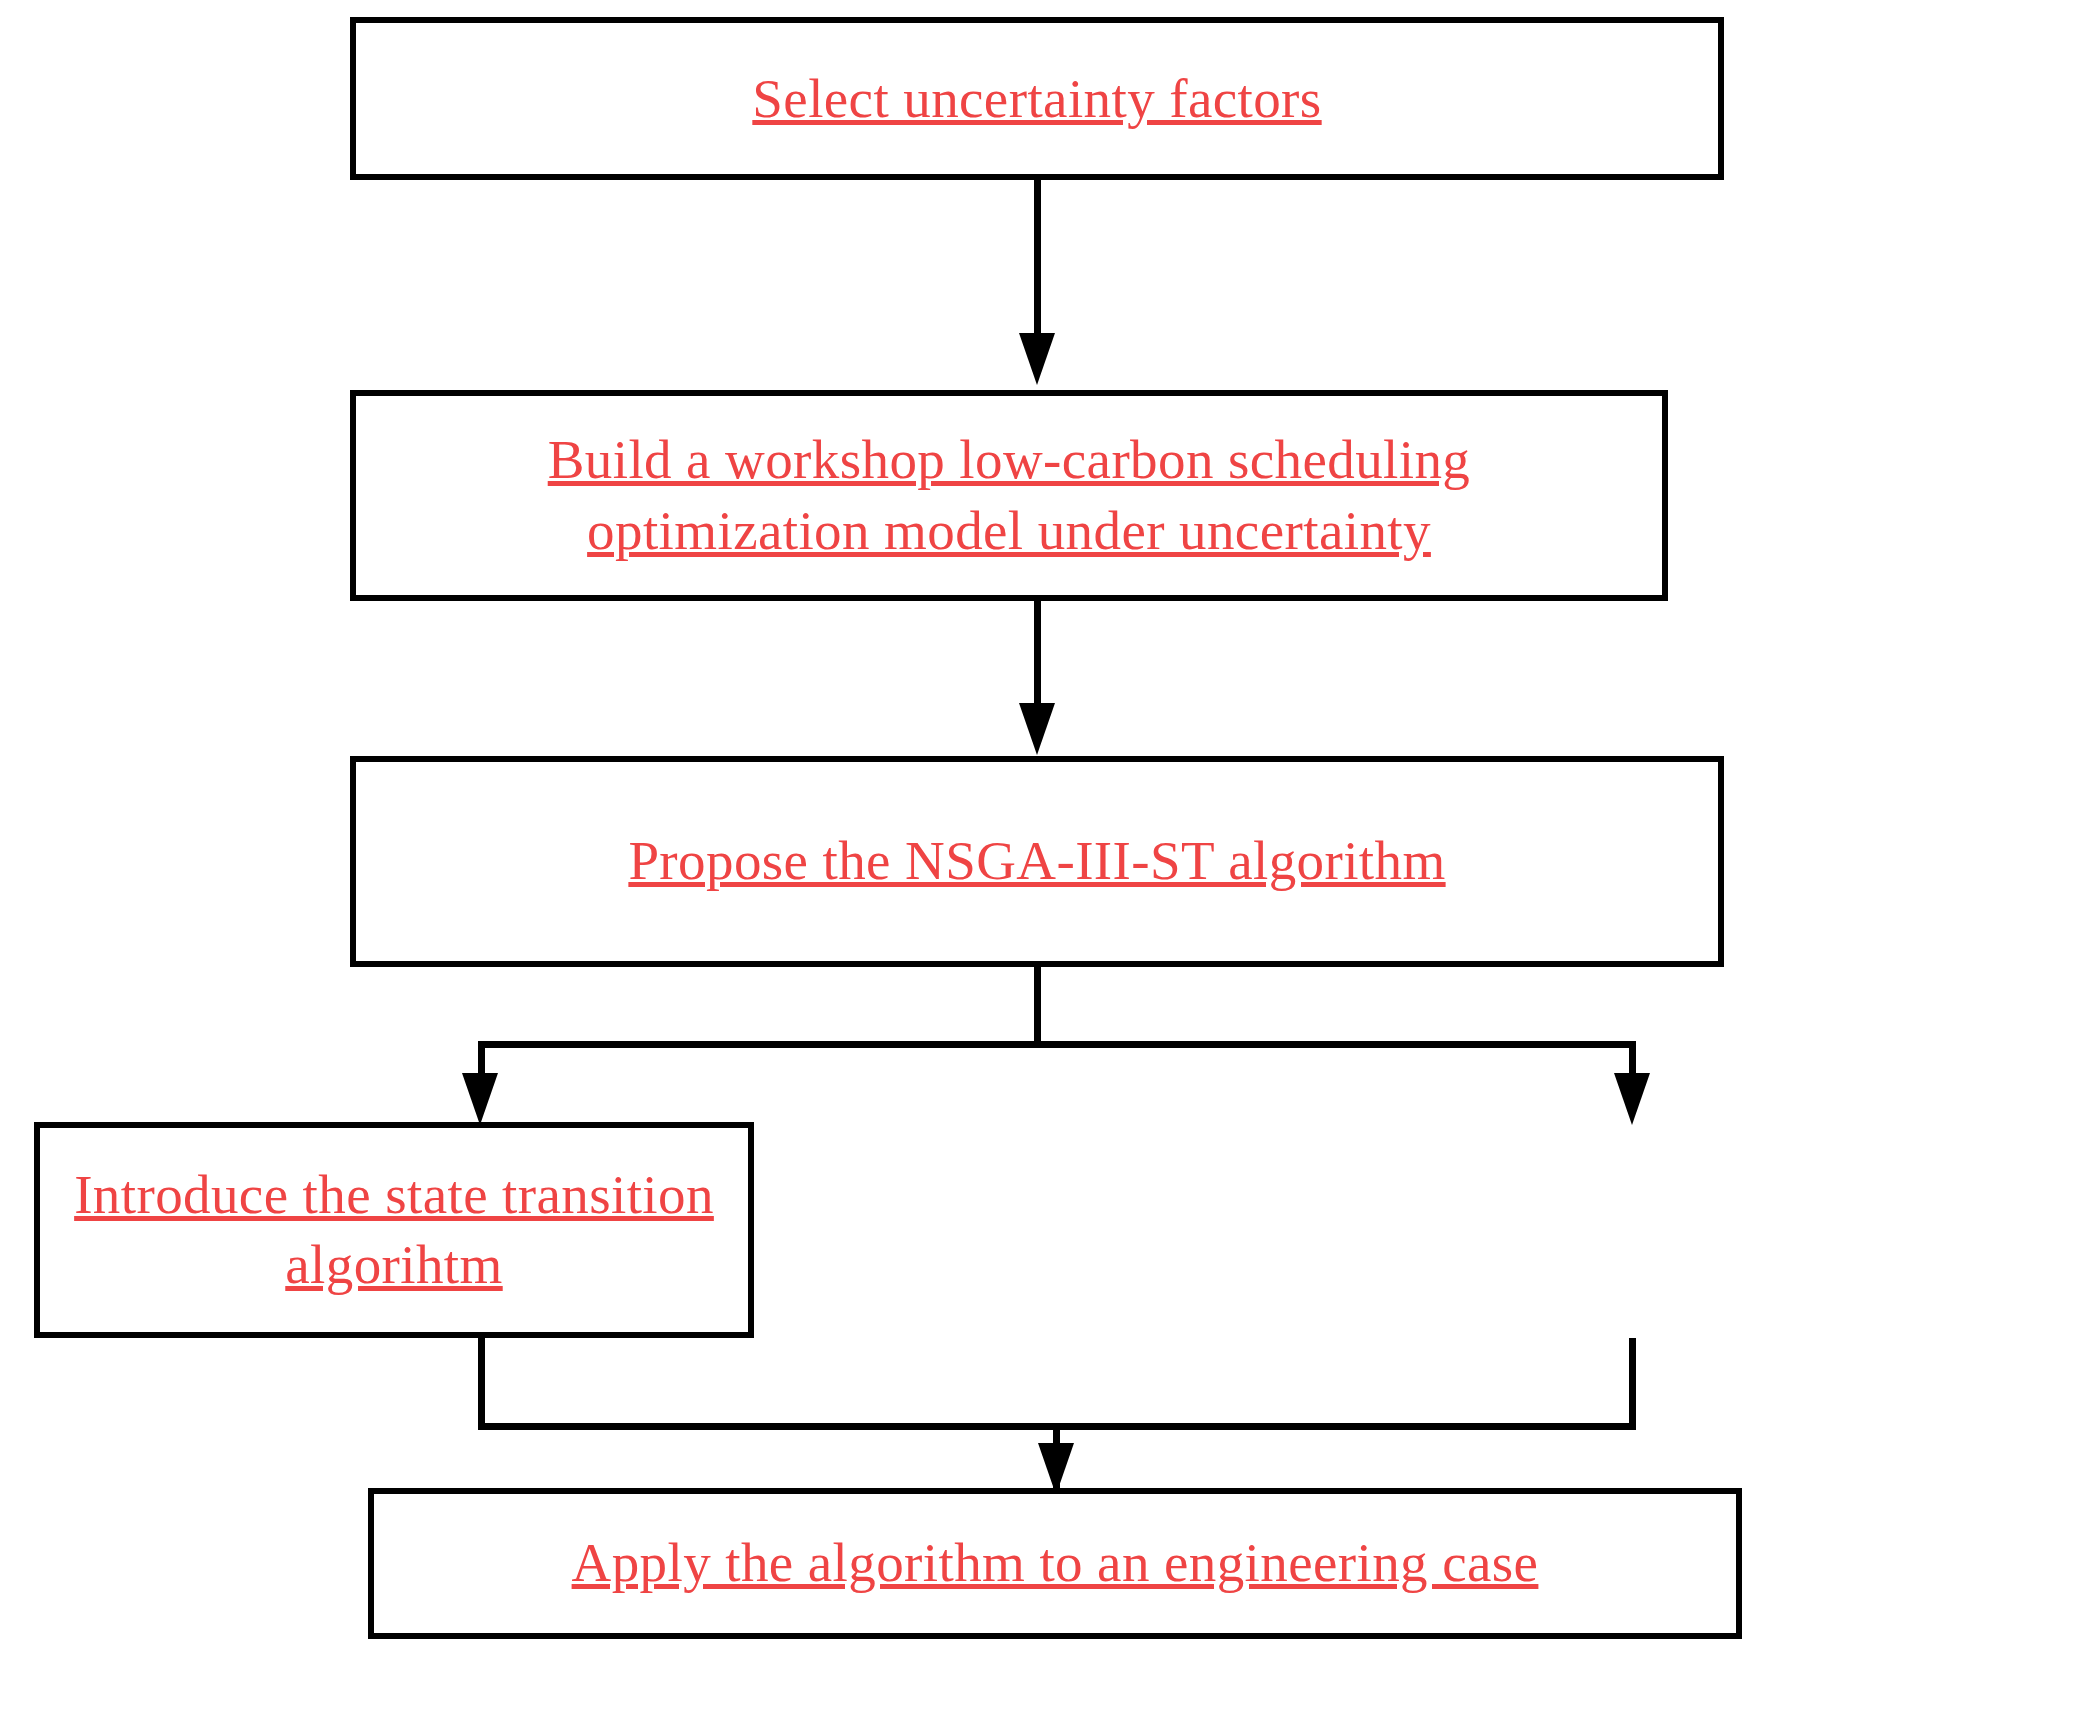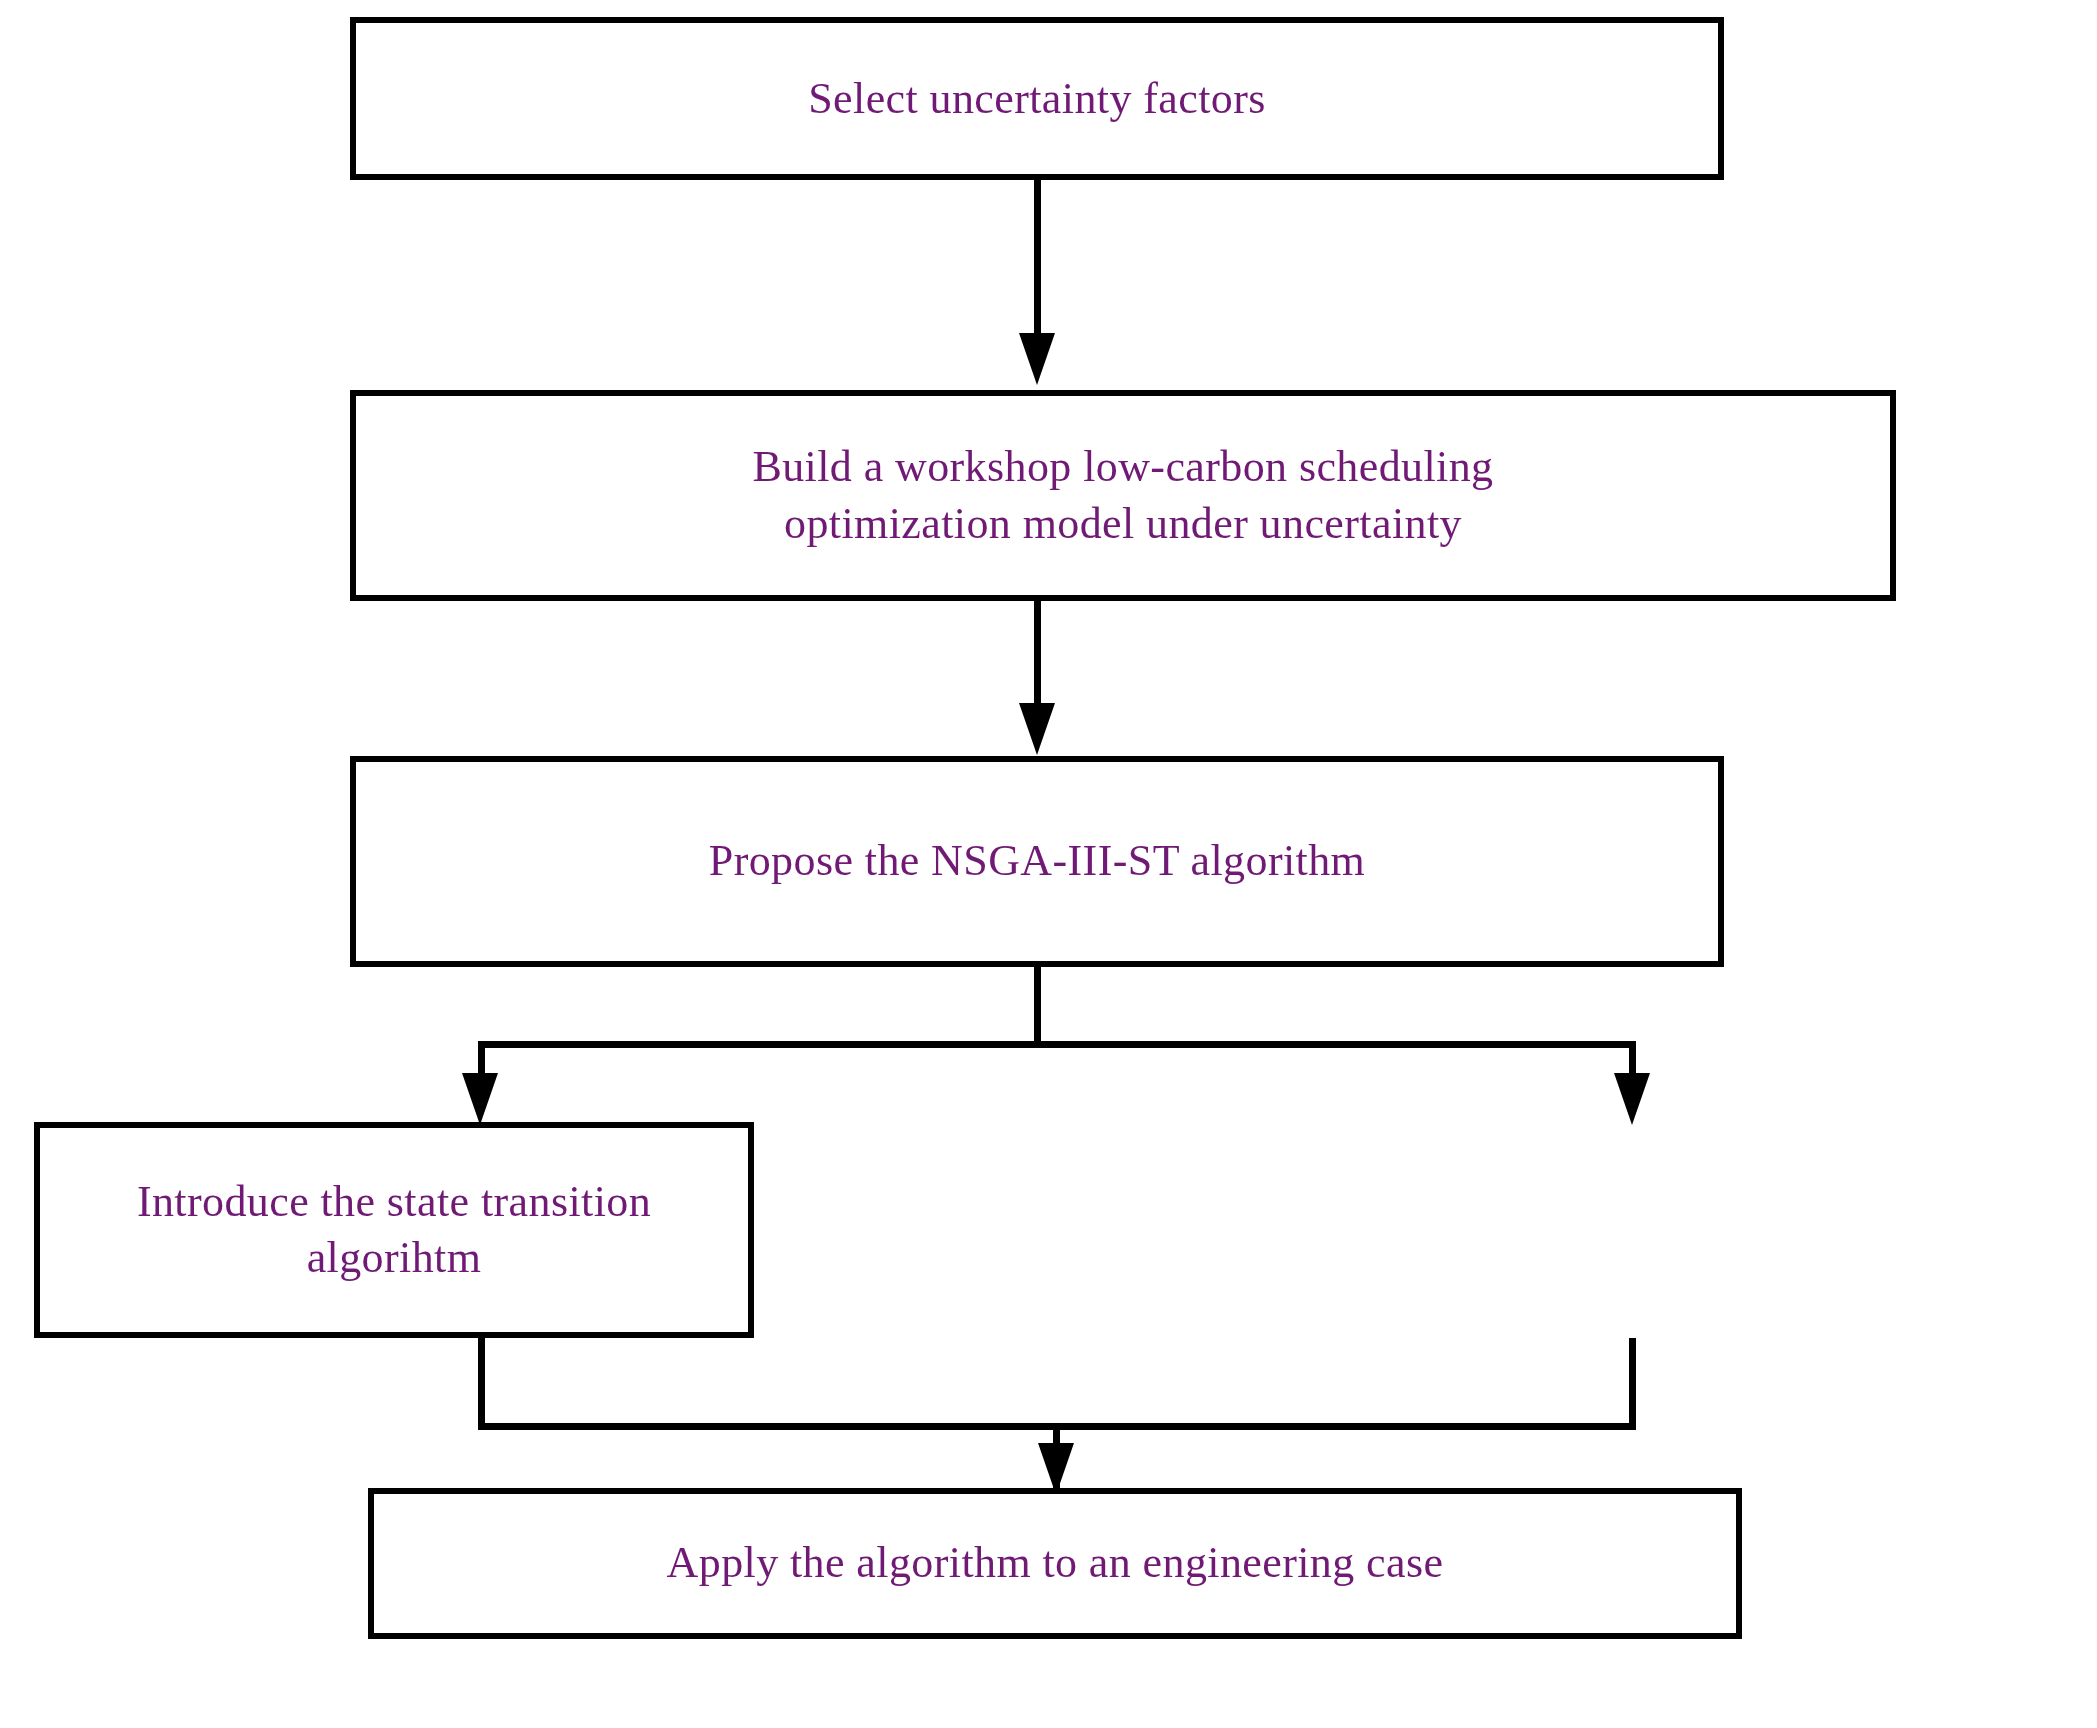--- a/index.html
+++ b/index.html
@@ -19,26 +19,27 @@
     position: absolute;
     box-sizing: border-box;
     border: 6.5px solid #000000;
     background: #ffffff;
     display: flex;
     align-items: center;
     justify-content: center;
     text-align: center;
   }
   .node .label {
-    font-size: 44px;
+    font-size: 55px;
     line-height: 1.28;
-    color: #701a75;
+    color: #ef4444;
     letter-spacing: 0.4px;
     padding: 0 13px;
     white-space: pre-line;
+    text-decoration: underline;
   }
   
   .vline {
     position: absolute;
     background: #000000;
     width: 6.5px;
   }
   .hline {
     position: absolute;
     background: #000000;
@@ -58,21 +59,21 @@
 
 <div id="canvas">
 
   <div class="node" style="left:350px; top:17.3px; width:1374px; height:163px;">
     <span class="label">Select uncertainty factors</span>
   </div>
 
   <div class="vline" style="left:1034px; top:180px; height:156px;"></div>
   <div class="arrowhead" style="left:1019px; top:333px;"></div>
 
-  <div class="node" style="left:350px; top:390px; width:1546px; height:211px;">
+  <div class="node" style="left:350px; top:390px; width:1318px; height:211px;">
     <span class="label">Build a workshop low-carbon scheduling
 optimization model under uncertainty</span>
   </div>
 
   <div class="vline" style="left:1034px; top:601px; height:105px;"></div>
   <div class="arrowhead" style="left:1019px; top:703px;"></div>
 
   <div class="node" style="left:350px; top:756px; width:1374px; height:211px;text-align:right;">
     <span class="label">Propose  the NSGA-III-ST algorithm</span>
   </div>

